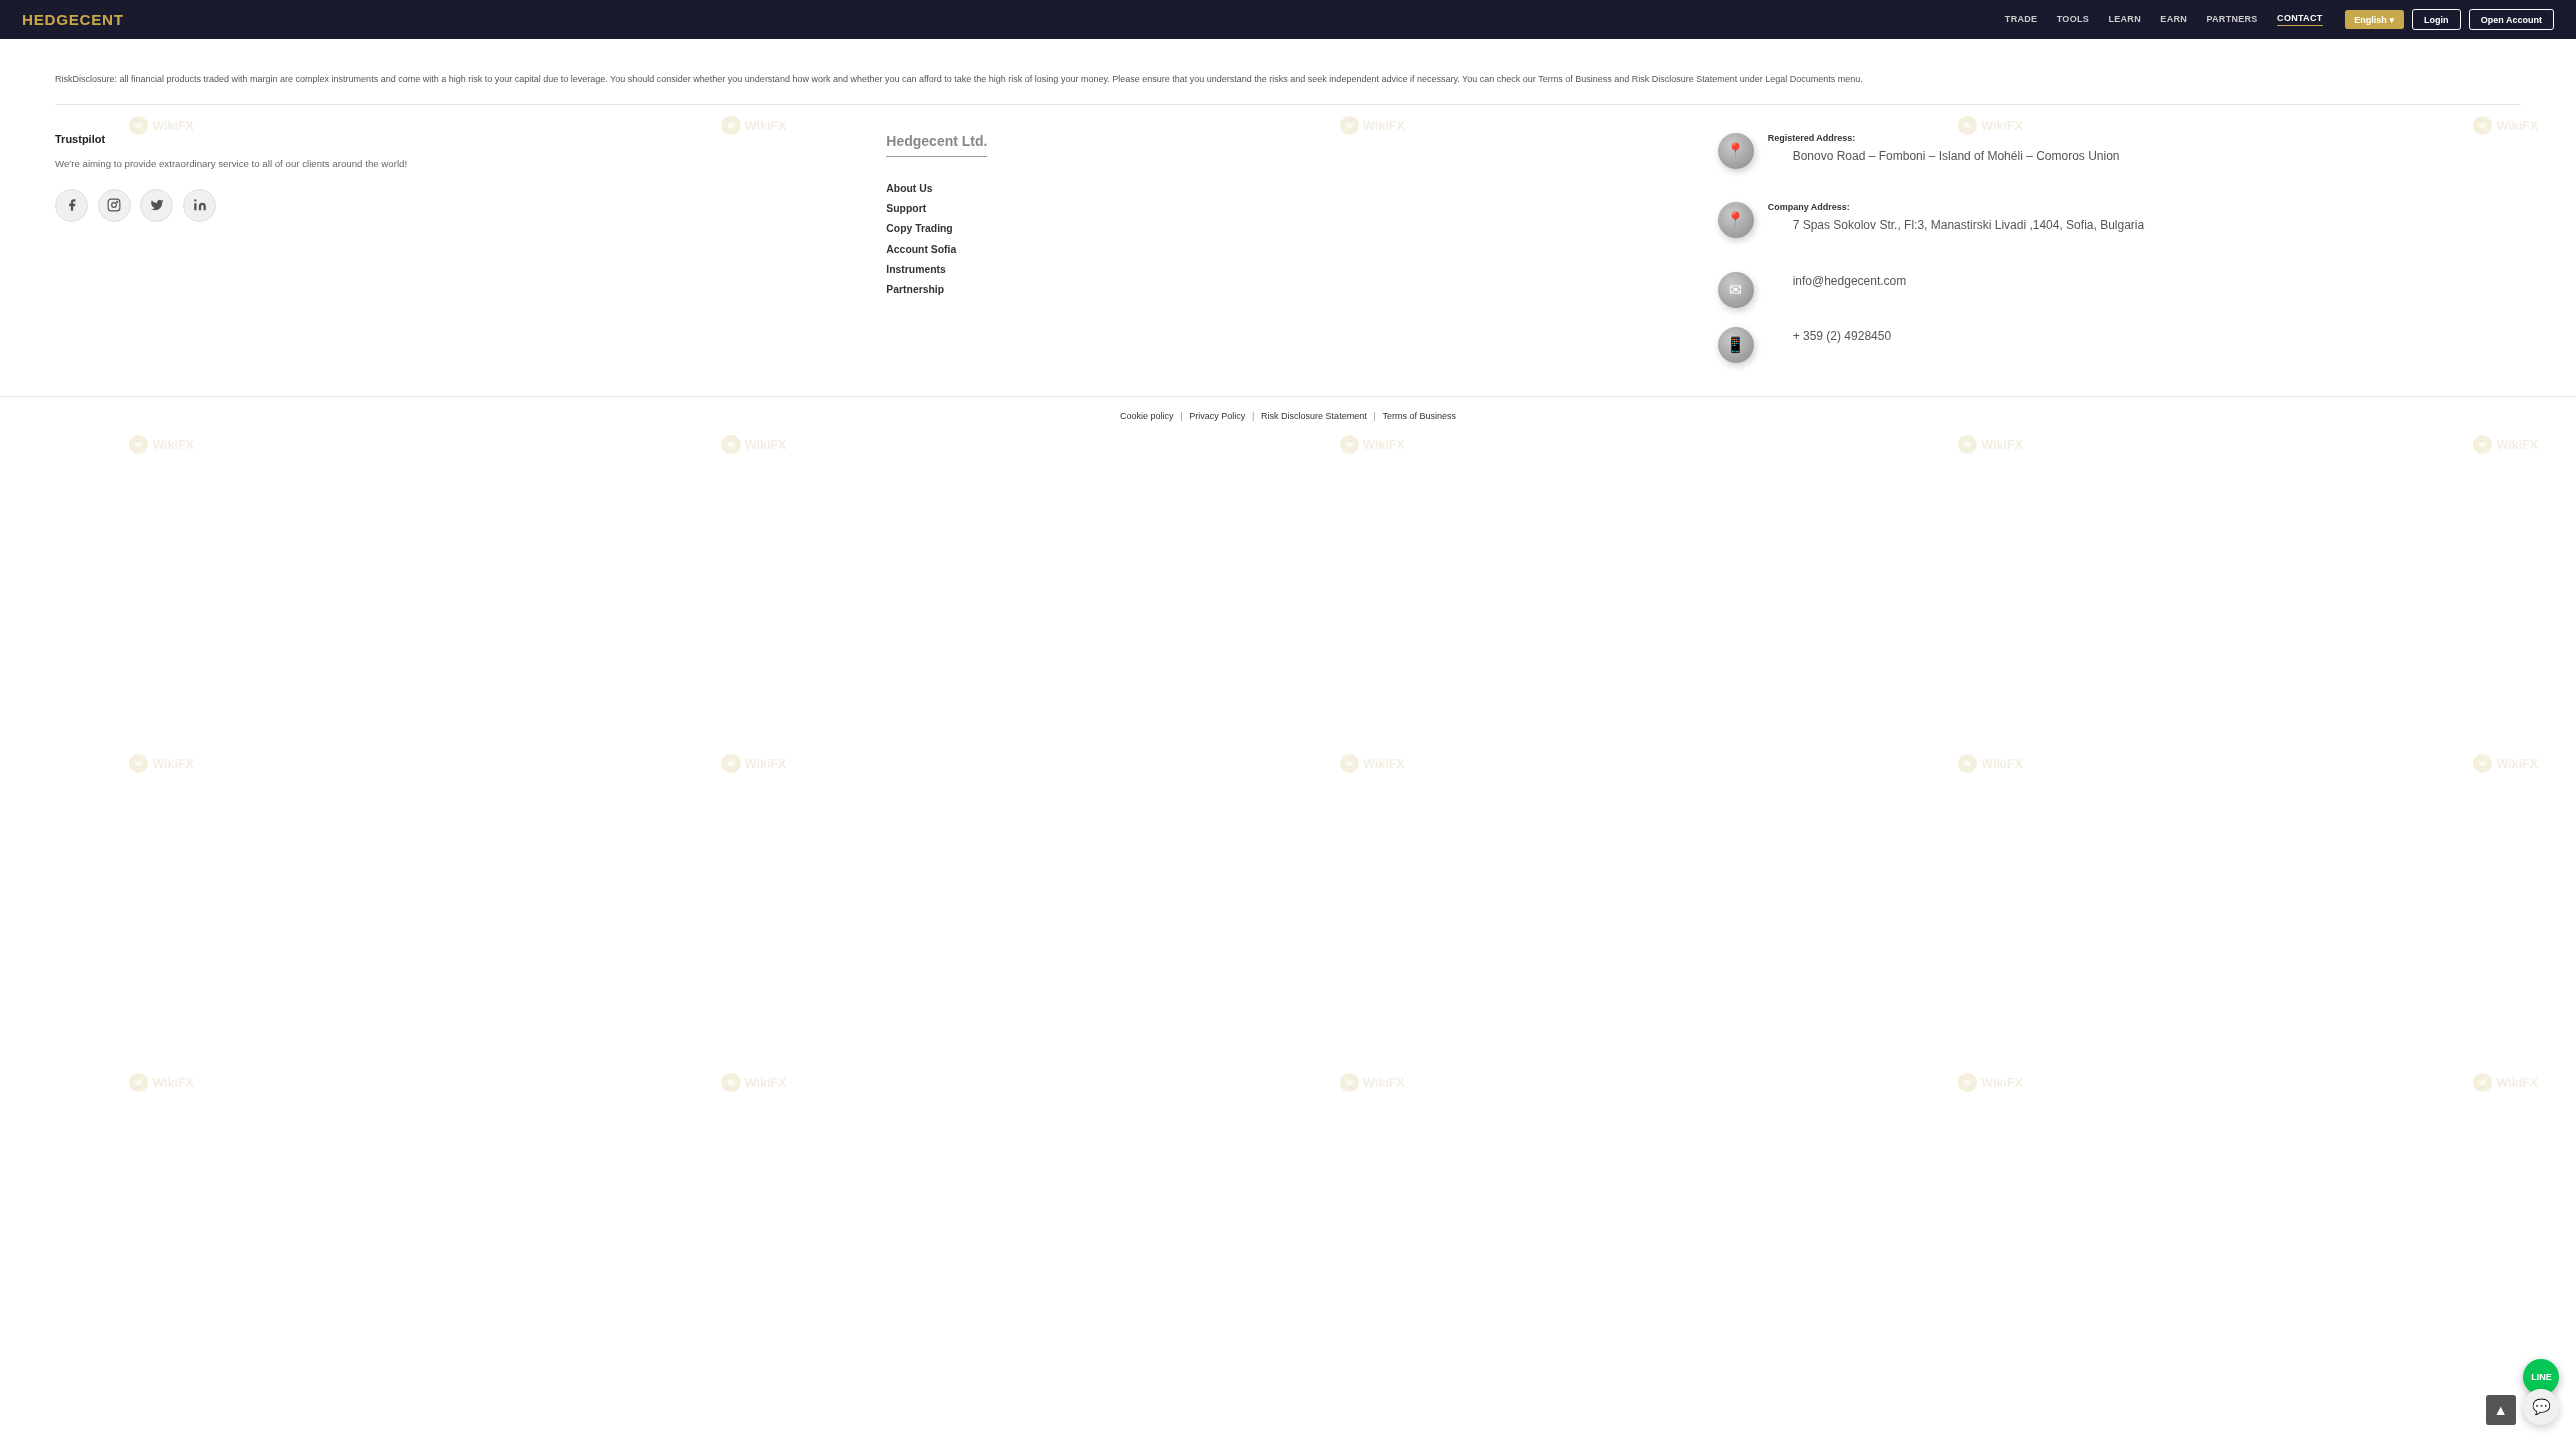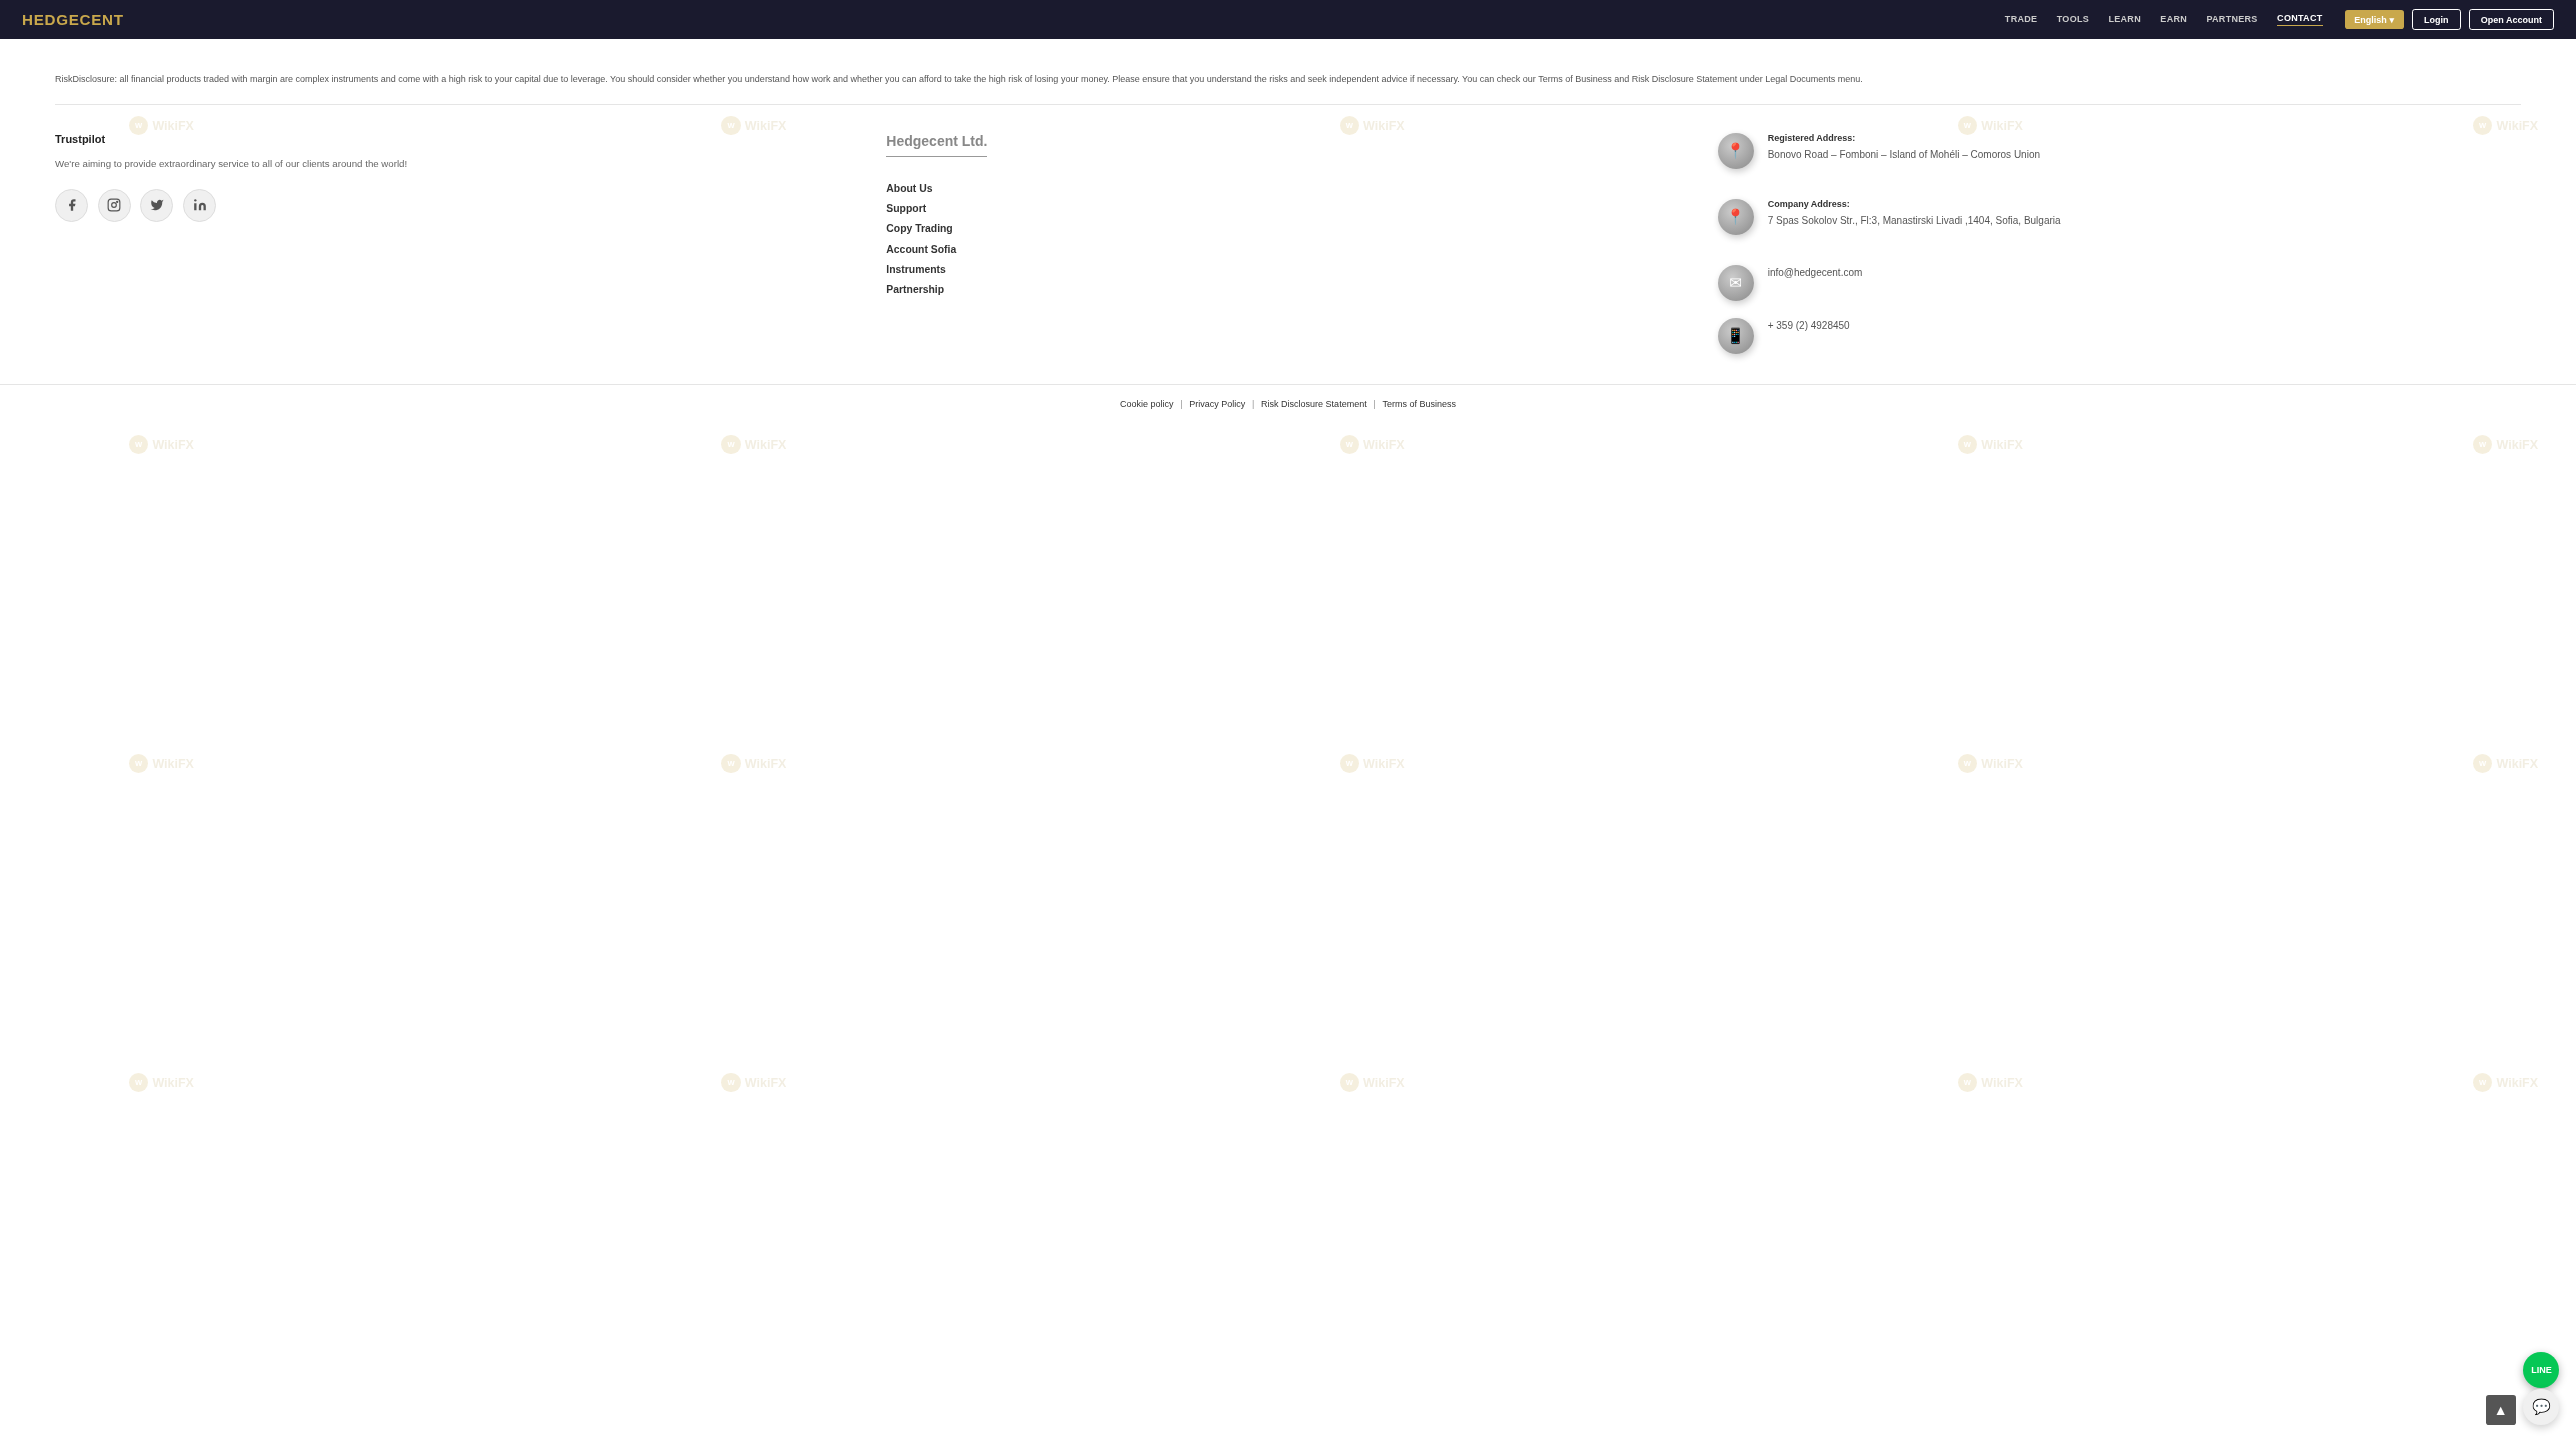--- a/index.html
+++ b/index.html
@@ -171,23 +171,24 @@
       flex-direction: column;
       margin-bottom: 19.4px;
     }
     .contact-label {
       font-size: 9px;
       font-weight: 700;
       color: #333;
       margin-bottom: 4.2px;
     }
     .contact-value {
-      font-size: 10px;
+      font-size: 12px;
       color: #555;
       line-height: 1.6;
+      margin-left: 25px;
     }
 
     
     .contact-icon-row {
       display: flex;
       align-items: flex-start;
       gap: 14px;
       margin-bottom: 16.6px;
     }
     .contact-icon-circle {
@@ -247,21 +248,21 @@
     .bottom-bar a {
       color: #333;
       text-decoration: none;
       font-weight: 500;
     }
     .bottom-bar .sep { color: #999; margin: 0 4.2px; }
 
     
     .line-button {
       position: fixed;
-      bottom: 62px;
+      bottom: 55px;
       right: 16.6px;
       width: 36px;
       height: 36px;
       background: #06c755;
       border-radius: 50%;
       display: flex;
       align-items: center;
       justify-content: center;
       color: #fff;
       font-size: 9px;

